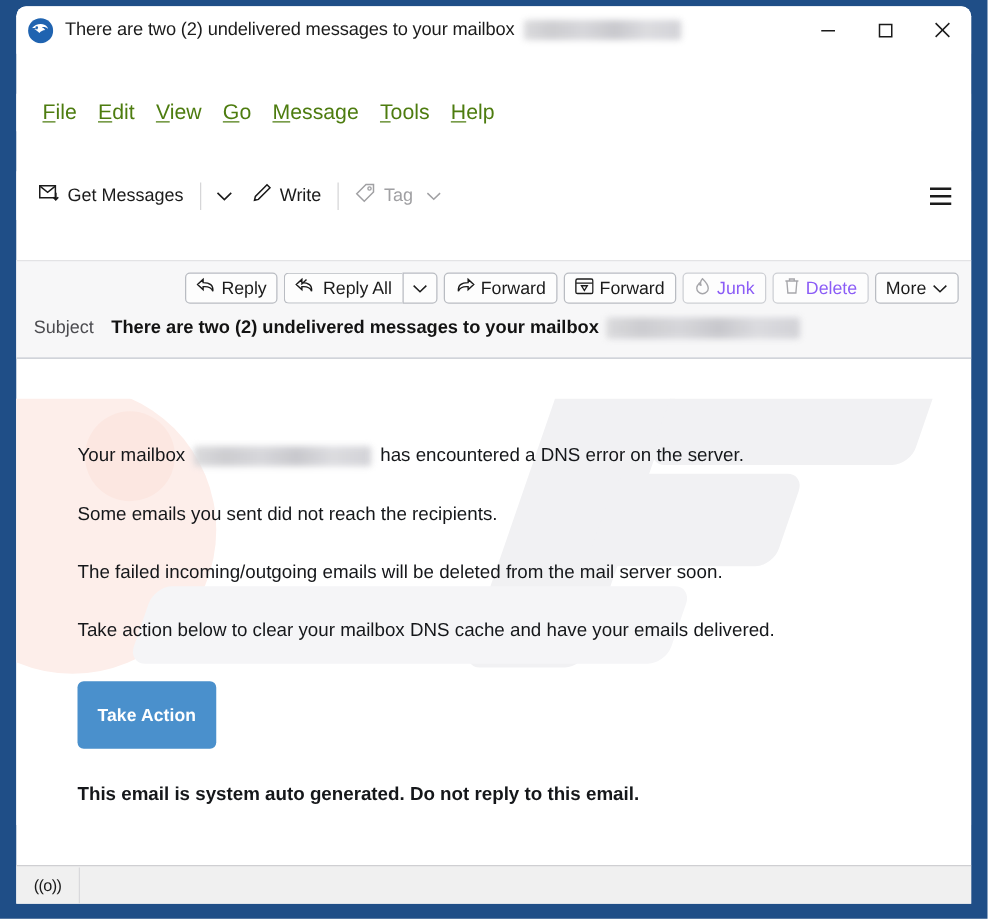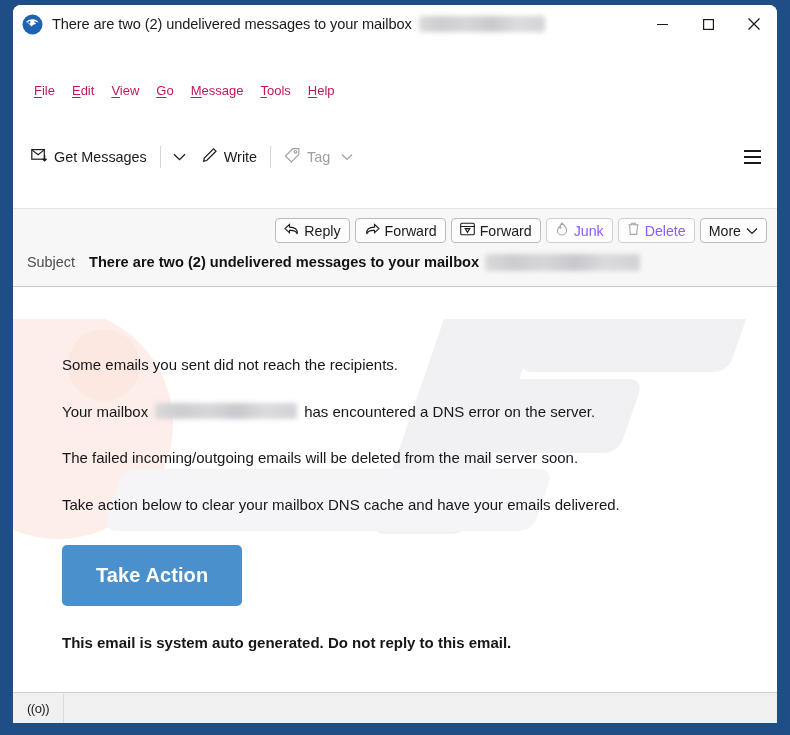--- a/index.html
+++ b/index.html
@@ -83,22 +83,22 @@
   
   .menubar {
     height: 30px;
     flex: 0 0 30px;
     display: flex;
     align-items: center;
     padding-left: 13px;
     background: #ffffff;
   }
   .menu-item {
-    font-size: 13px;
-    color: #be185d;
+    font-size: 17px;
+    color: #4d7c0f;
     padding: 2px 9px 2px 8px;
     white-space: nowrap;
   }
   .menu-item u { text-decoration: underline; text-underline-offset: 1.5px; }
 
   
   .toolbar {
     height: 39px;
     flex: 0 0 39px;
     display: flex;
@@ -255,22 +255,22 @@
   }
   .body-line.attn { font-weight: bold; }
   .redact-attn { width: 56px; height: 16px; margin-left: 7px; }
   .redact-mailbox { width: 142px; height: 16px; margin: 0 7px; }
 
   .take-action {
     display: inline-block;
     background: #4a90cc;
     color: #ffffff;
     font-weight: bold;
-    font-size: 20px;
-    padding: 19px 34px;
+    font-size: 14px;
+    padding: 19px 16px;
     border-radius: 5px;
     margin: 4px 0 26px 0;
     letter-spacing: .1px;
   }
   .body-footer {
     font-size: 15px;
     color: #15171a;
     margin-top: 2px;
     font-weight: bold;
   }
@@ -392,20 +392,36 @@
     <div class="msg-header">
       <div class="hdr-actions">
         <div class="act-btn">
           <span>
             <svg width="15" height="13" viewBox="0 0 15 13">
                 <path d="M5.5 1.5L1 5.6l4.5 4.1V7.4c4.5-.4 6.7 1 7.8 3.6.4-5-2.4-6.8-7.8-6.9z" fill="none" stroke="#1b1b1b" stroke-width="1.1"></path>
               </svg>
           </span>
           <span>Reply</span>
         </div>
+        <div class="act-group">
+          <div class="act-btn">
+            <span>
+              <svg width="17" height="13" viewBox="0 0 17 13">
+                  <path d="M5.5 1.5L1 5.6l4.5 4.1V7.4c4.5-.4 6.7 1 7.8 3.6.4-5-2.4-6.8-7.8-6.9z" fill="none" stroke="#1b1b1b" stroke-width="1.1"></path>
+                  <path d="M9.2 1.6L5 5.6" fill="none" stroke="#1b1b1b" stroke-width="1.1"></path>
+                </svg>
+            </span>
+            <span>Reply All</span>
+          </div>
+          <div class="act-btn">
+            <svg width="12" height="8" viewBox="0 0 13 8">
+                <path d="M1 1.3l5.5 5.3L12 1.3" fill="none" stroke="#1b1b1b" stroke-width="1.3"></path>
+              </svg>
+          </div>
+        </div>
         <div class="act-btn">
           <span>
             <svg width="16" height="13" viewBox="0 0 16 13">
                 <path d="M10.5 1.5L15 5.6l-4.5 4.1V7.4C6 7 3.8 8.4 2.7 11c-.4-5 2.4-6.8 7.8-6.9z" fill="none" stroke="#1b1b1b" stroke-width="1.1"></path>
               </svg>
           </span>
           <span>Forward</span>
         </div>
         <div class="act-btn">
           <span>
@@ -459,26 +475,26 @@
         <div class="wm-circ" style="left:-70px;top:-10px;width:230px;height:230px;"></div>
         <div class="wm-circ" style="left:55px;top:10px;width:72px;height:72px;background:#fce7e1;"></div>
         <div class="wm-slash" style="left:400px;top:-35px;width:96px;height:250px;"></div>
         <div class="wm-slash" style="left:520px;top:-35px;width:210px;height:88px;transform:skewX(-19deg);"></div>
         <div class="wm-slash" style="left:468px;top:60px;width:150px;height:74px;"></div>
         <div class="wm-slash" style="left:100px;top:150px;width:430px;height:62px;background:#f5f5f7;"></div>
 
       </div>
 
       <div class="body-content">
-        <div class="body-line">Some emails you sent did not reach the recipients.</div>
         <div class="body-line">
           <span>Your mailbox</span>
           <span class="redact redact-mailbox"></span>
           <span>has encountered a DNS error on the server.</span>
         </div>
+        <div class="body-line">Some emails you sent did not reach the recipients.</div>
         <div class="body-line">The failed incoming/outgoing emails will be deleted from the mail server soon.</div>
         <div class="body-line">Take action below to clear your mailbox DNS cache and have your emails delivered.</div>
         <div class="take-action">Take Action</div>
         <div class="body-footer">This email is system auto generated. Do not reply to this email.</div>
       </div>
     </div>
 
     <div class="statusbar">
       <div class="status-icon">((o))</div>
     </div>

